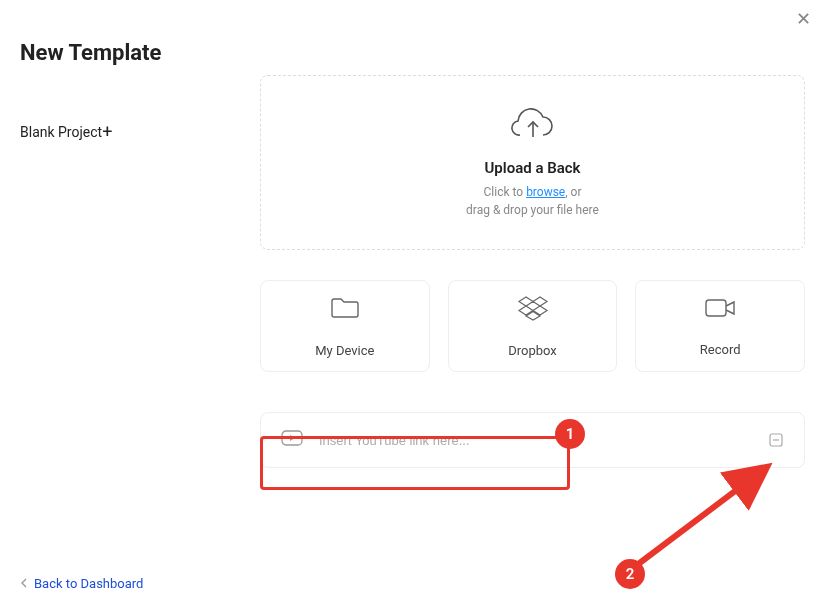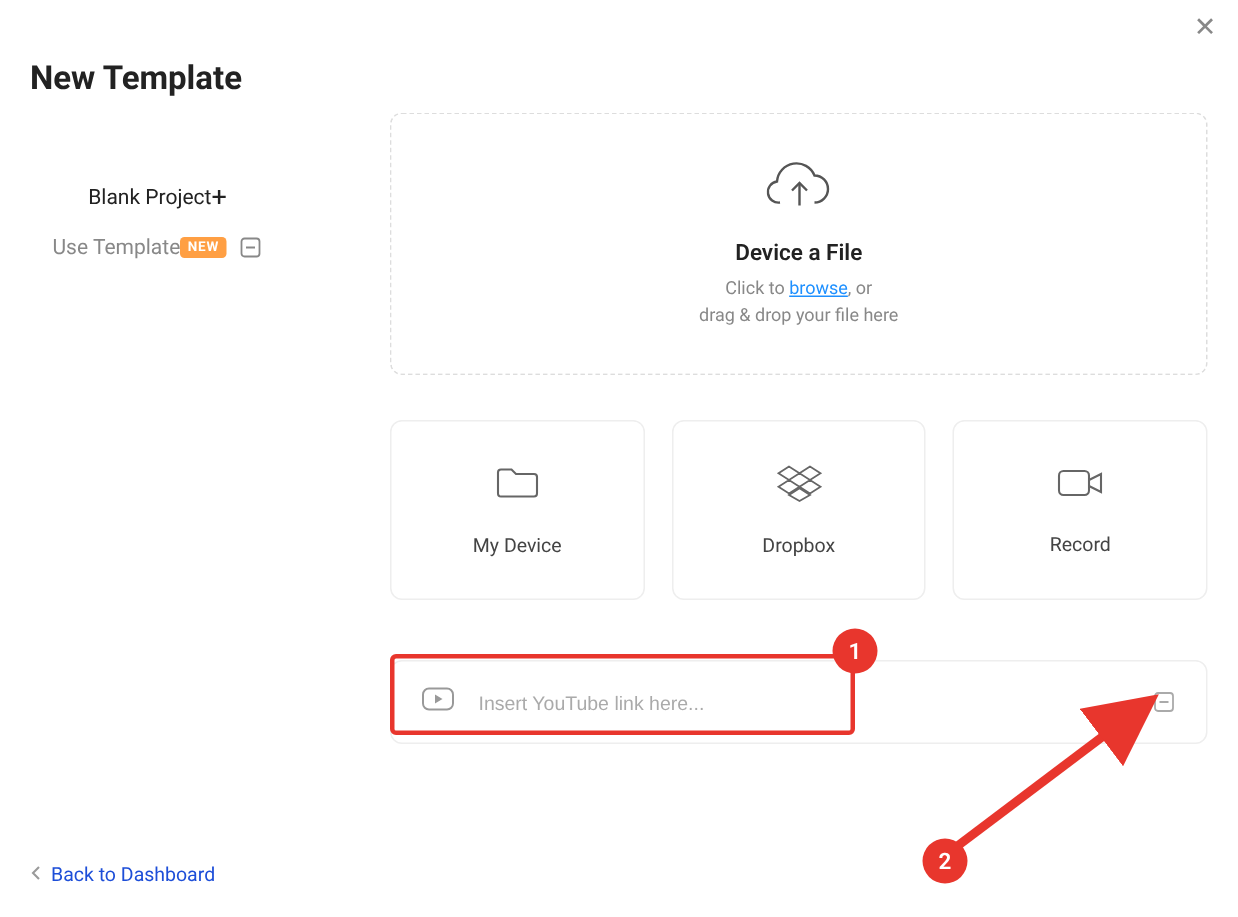--- a/index.html
+++ b/index.html
@@ -21,21 +21,21 @@
   }
   .page-title {
     font-size: 22px;
     font-weight: 700;
     color: #222;
     margin-bottom: 50px;
   }
   .side-item {
     display: flex;
     align-items: center;
-    justify-content: center;
+    justify-content: flex-start;
     padding: 8px 0;
     font-size: 14px;
     cursor: pointer;
   }
   .side-item .label { color: #222; }
   .side-item.muted .label { color: #888; }
   .side-item .right { display: flex; align-items: center; gap: 8px; }
   .plus-icon { font-size: 18px; color: #222; line-height: 1; }
   .new-badge {
     background: #ff9f43;
@@ -88,21 +88,21 @@
   .upload-sub .browse { color: #1e90ff; text-decoration: underline; }
   .option-row {
     display: flex;
     gap: 18px;
     margin-top: 30px;
   }
   .option-card {
     flex: 1;
     border: 1px solid #eee;
     border-radius: 8px;
-    height: 120px;
+    height: 92px;
     display: flex;
     flex-direction: column;
     align-items: center;
     justify-content: center;
     gap: 18px;
     cursor: pointer;
   }
   .option-card .icon { color: #666; }
   .option-card .lbl { font-size: 13px; color: #444; }
   .yt-row {
@@ -167,32 +167,20 @@
 <div class="sidebar">
   <div class="page-title">New Template</div>
 
   <div class="side-item">
     <span class="label">Blank Project</span>
     <span class="right">
       <span class="plus-icon">+</span>
     </span>
   </div>
 
-  <div class="side-item muted">
-    <span class="label">Use Template</span>
-    <span class="right">
-      <span class="new-badge">NEW</span>
-      <span class="template-icon">
-        <svg width="16" height="16" viewBox="0 0 16 16" fill="none" stroke="#888" stroke-width="1.2">
-          <rect x="2" y="2" width="12" height="12" rx="2"></rect>
-          <line x1="5" y1="8" x2="11" y2="8"></line>
-        </svg>
-      </span>
-    </span>
-  </div>
 
   <div class="back-link">
     <span>
       <svg width="8" height="10" viewBox="0 0 8 10" fill="none" stroke="#9a9a9a" stroke-width="1.4">
           <path d="M6 1 2 5l4 4"></path>
         </svg>
     </span>
     <span>Back to Dashboard</span>
   </div>
 </div>
@@ -200,21 +188,21 @@
 <div class="main">
 
   <div class="upload-area">
     <span>
       <svg width="44" height="36" viewBox="0 0 44 36" fill="none" stroke="#555" stroke-width="1.6">
         <path d="M32 28a9 9 0 0 0 0-18 13 13 0 0 0-25 4 7 7 0 0 0 2 14"></path>
         <path d="M22 30V15"></path>
         <path d="M17 20l5-5 5 5"></path>
       </svg>
     </span>
-    <div class="upload-title">Device a File</div>
+    <div class="upload-title">Upload a Back</div>
     <div class="upload-sub">
       <span>Click to </span><span class="browse">browse</span><span>, or</span><br>
       <span>drag &amp; drop your file here</span>
     </div>
   </div>
 
   <div class="option-row">
     <div class="option-card">
       <span class="icon">
         <svg width="32" height="26" viewBox="0 0 32 26" fill="none" stroke="#666" stroke-width="1.4">

